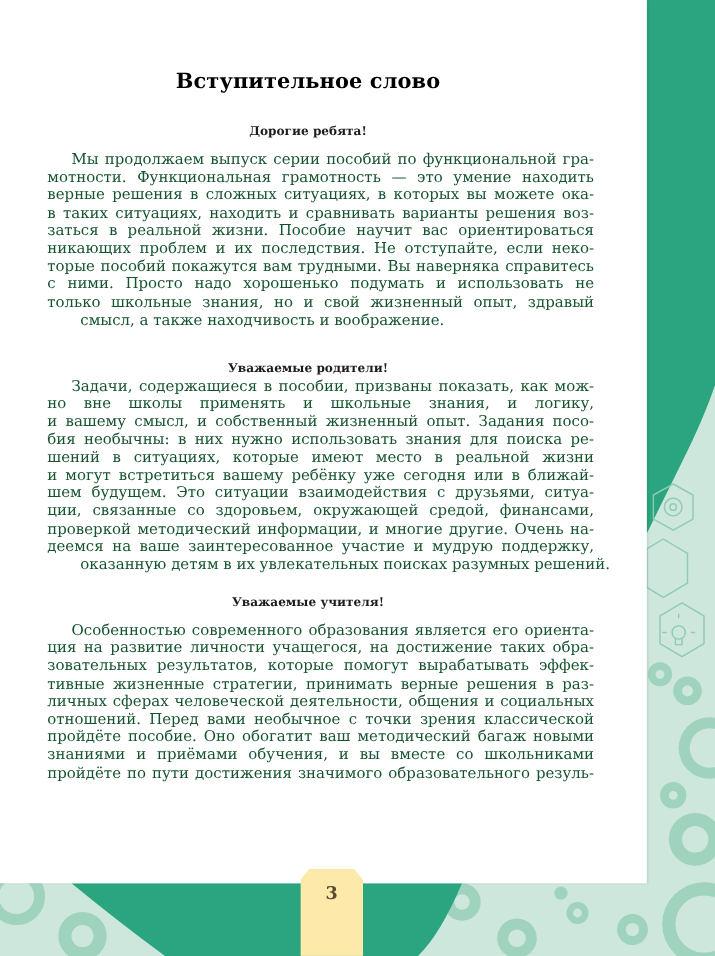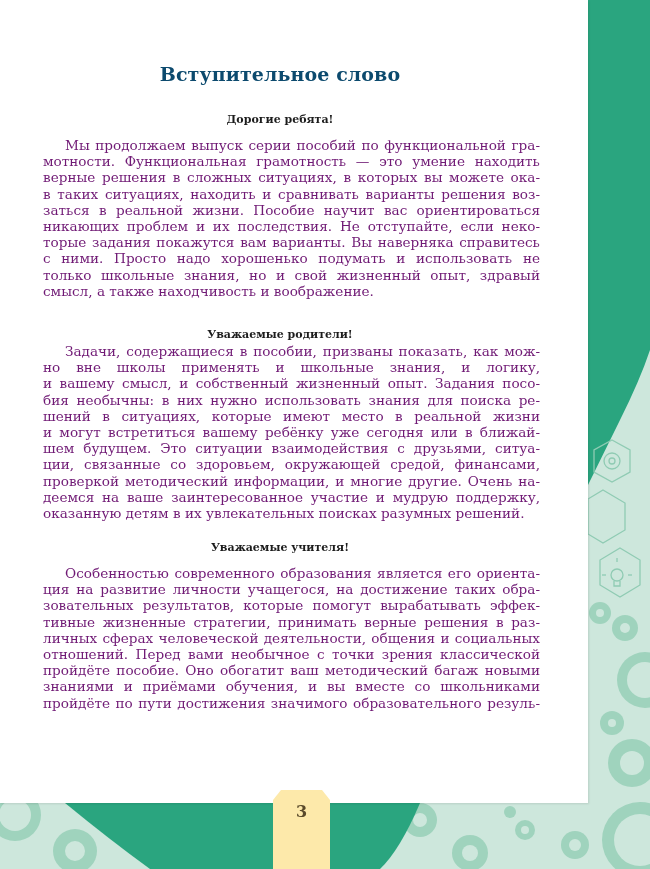--- a/index.html
+++ b/index.html
@@ -12,39 +12,39 @@
   .page {
     position: absolute; left: 0; top: 0; width: 588px; height: 803px;
     background: #ffffff;
     box-shadow: 1px 1px 2px rgba(0,0,0,0.10);
   }
   .content {
     position: absolute; left: 0; top: 0; width: 588px;
   }
   .title {
     position: absolute; top: 63px; left: 0; width: 560px; text-align: center;
-    color: #0c4a6e; font-weight: bold; font-size: 19px; letter-spacing: 0.1px;
+    color: #000000; font-weight: bold; font-size: 19px; letter-spacing: 0.1px;
     font-family: "DejaVu Serif", "Liberation Serif", serif;
   }
   .section-heading {
     position: absolute; left: 0; width: 560px; text-align: center;
     font-weight: bold; font-size: 11px; color: #1c1c1c;
     font-family: "DejaVu Serif", "Liberation Serif", serif;
   }
   .para {
     position: absolute; left: 43px; width: 497px;
-    color: #701a75; font-size: 13.6px; line-height: 16.2px;
+    color: #14532d; font-size: 13.6px; line-height: 16.2px;
     font-family: "DejaVu Serif", "Liberation Serif", serif;
   }
   .para .line {
     display: block; text-align: justify; text-align-last: justify;
     white-space: nowrap; height: 16.2px; overflow: visible;
   }
   .para .line.first { padding-left: 22px; }
-  .para .line.last { text-align-last: left; }
+  .para .line.last { text-align-last: left; margin-left: 30px; }
   .page-tab {
     position: absolute; left: 273px; top: 790px; width: 57px; height: 79px;
     background: #fde9aa;
     clip-path: polygon(8px 0, 49px 0, 57px 10px, 57px 79px, 0 79px, 0 10px);
   }
   .page-num {
     position: absolute; left: 273px; top: 802px; width: 57px; text-align: center;
     font-size: 16px; font-weight: bold; color: #5a4a2a;
     font-family: "DejaVu Serif", "Liberation Serif", serif;
   }
@@ -110,21 +110,21 @@
     <div class="title">Вступительное слово</div>
 
     <div class="section-heading" style="top:113px">Дорогие ребята!</div>
     <div class="para" style="top:137px">
       <span class="line first">Мы продолжаем выпуск серии пособий по функциональной гра-</span>
       <span class="line">мотности. Функциональная грамотность — это умение находить</span>
       <span class="line">верные решения в сложных ситуациях, в которых вы можете ока-</span>
       <span class="line">в таких ситуациях, находить и сравнивать варианты решения воз-</span>
       <span class="line">заться в реальной жизни. Пособие научит вас ориентироваться</span>
       <span class="line">никающих проблем и их последствия. Не отступайте, если неко-</span>
-      <span class="line">торые задания покажутся вам варианты. Вы наверняка справитесь</span>
+      <span class="line">торые пособий покажутся вам трудными. Вы наверняка справитесь</span>
       <span class="line">с ними. Просто надо хорошенько подумать и использовать не</span>
       <span class="line">только школьные знания, но и свой жизненный опыт, здравый</span>
       <span class="line last">смысл, а также находчивость и воображение.</span>
     </div>
 
     <div class="section-heading" style="top:328px">Уважаемые родители!</div>
     <div class="para" style="top:343px">
       <span class="line first">Задачи, содержащиеся в пособии, призваны показать, как мож-</span>
       <span class="line">но вне школы применять и школьные знания, и логику,</span>
       <span class="line">и вашему смысл, и собственный жизненный опыт. Задания посо-</span>

